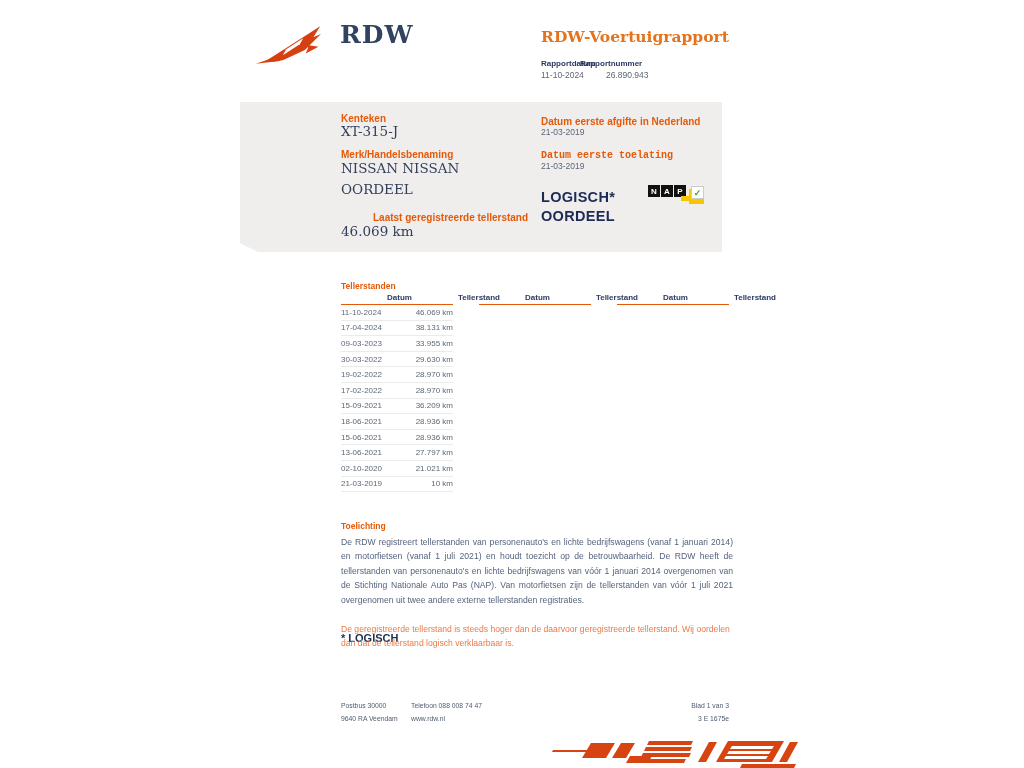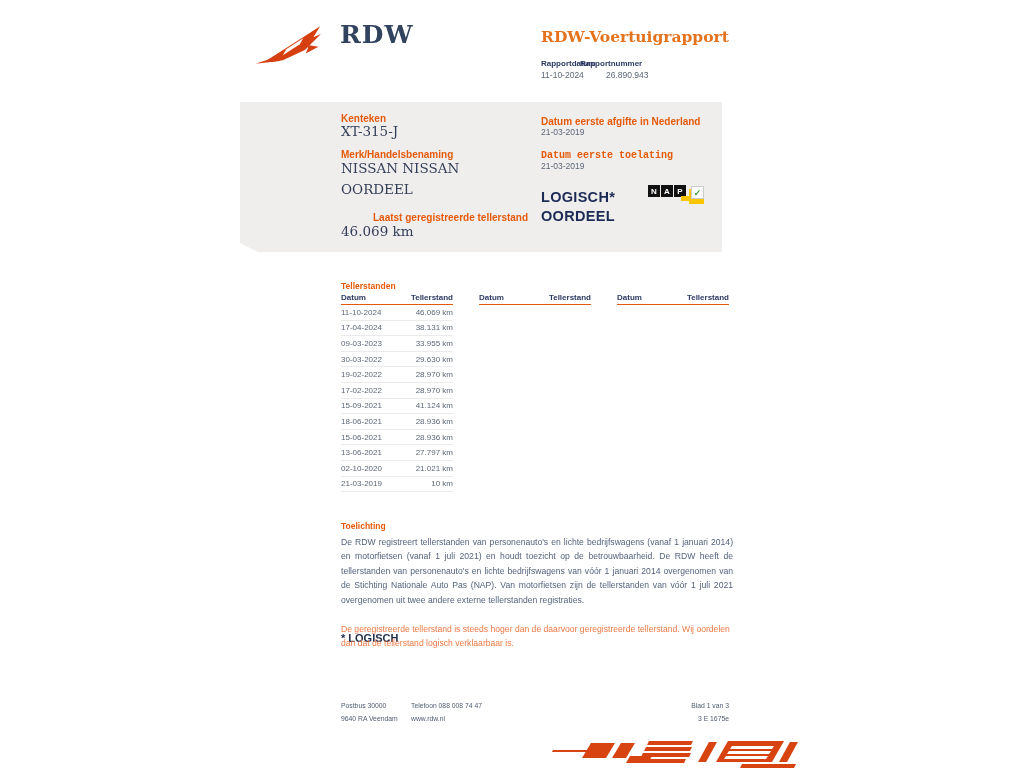--- a/index.html
+++ b/index.html
@@ -27,21 +27,21 @@
   .nap-yellow{position:relative;width:15px;height:15px;background:#f7c600;margin-top:4px;}
   .nap-checkbox{position:absolute;left:2px;top:-3px;width:11px;height:11px;background:#ffffff;
                 border:1px solid #cccccc;display:flex;align-items:center;justify-content:center;
                 color:#3aa035;font-size:9px;font-weight:700;}
   .nap-strip{width:8px;height:5px;background:#f7c600;margin-top:11px;margin-left:-6px;}
 
   
   .sec-title{font-size:8.5px;font-weight:700;color:#e45a08;}
   .tgroup{position:absolute;width:112px;}
   .thead{display:flex;justify-content:space-between;border-bottom:1.5px solid #e45a08;padding-bottom:2px;}
-  .thead span{font-size:8px;font-weight:700;color:#2c3a64;}
+  .thead span{font-size:8px;font-weight:700;color:#2c3a64;margin-left:46px;}
   .trow{display:flex;justify-content:space-between;align-items:center;height:14.6px;border-bottom:1px solid #ebebeb;}
   .trow span{font-size:8px;color:#5c6878;}
 
   
   .body-text{font-size:8.6px;line-height:14.4px;color:#55637d;text-align:justify;}
   .logisch-h{font-size:11px;font-weight:700;color:#22304f;}
   .orange-text{font-size:8.6px;line-height:14.4px;color:#ec7a45;}
 
   
   .ftext{font-size:6.8px;color:#4f5c70;}
@@ -125,21 +125,21 @@
         <div class="trow">
           <span>19-02-2022</span>
           <span>28.970 km</span>
         </div>
         <div class="trow">
           <span>17-02-2022</span>
           <span>28.970 km</span>
         </div>
         <div class="trow">
           <span>15-09-2021</span>
-          <span>41.124 km</span>
+          <span>36.209 km</span>
         </div>
         <div class="trow">
           <span>18-06-2021</span>
           <span>28.936 km</span>
         </div>
         <div class="trow">
           <span>15-06-2021</span>
           <span>28.936 km</span>
         </div>
         <div class="trow">

